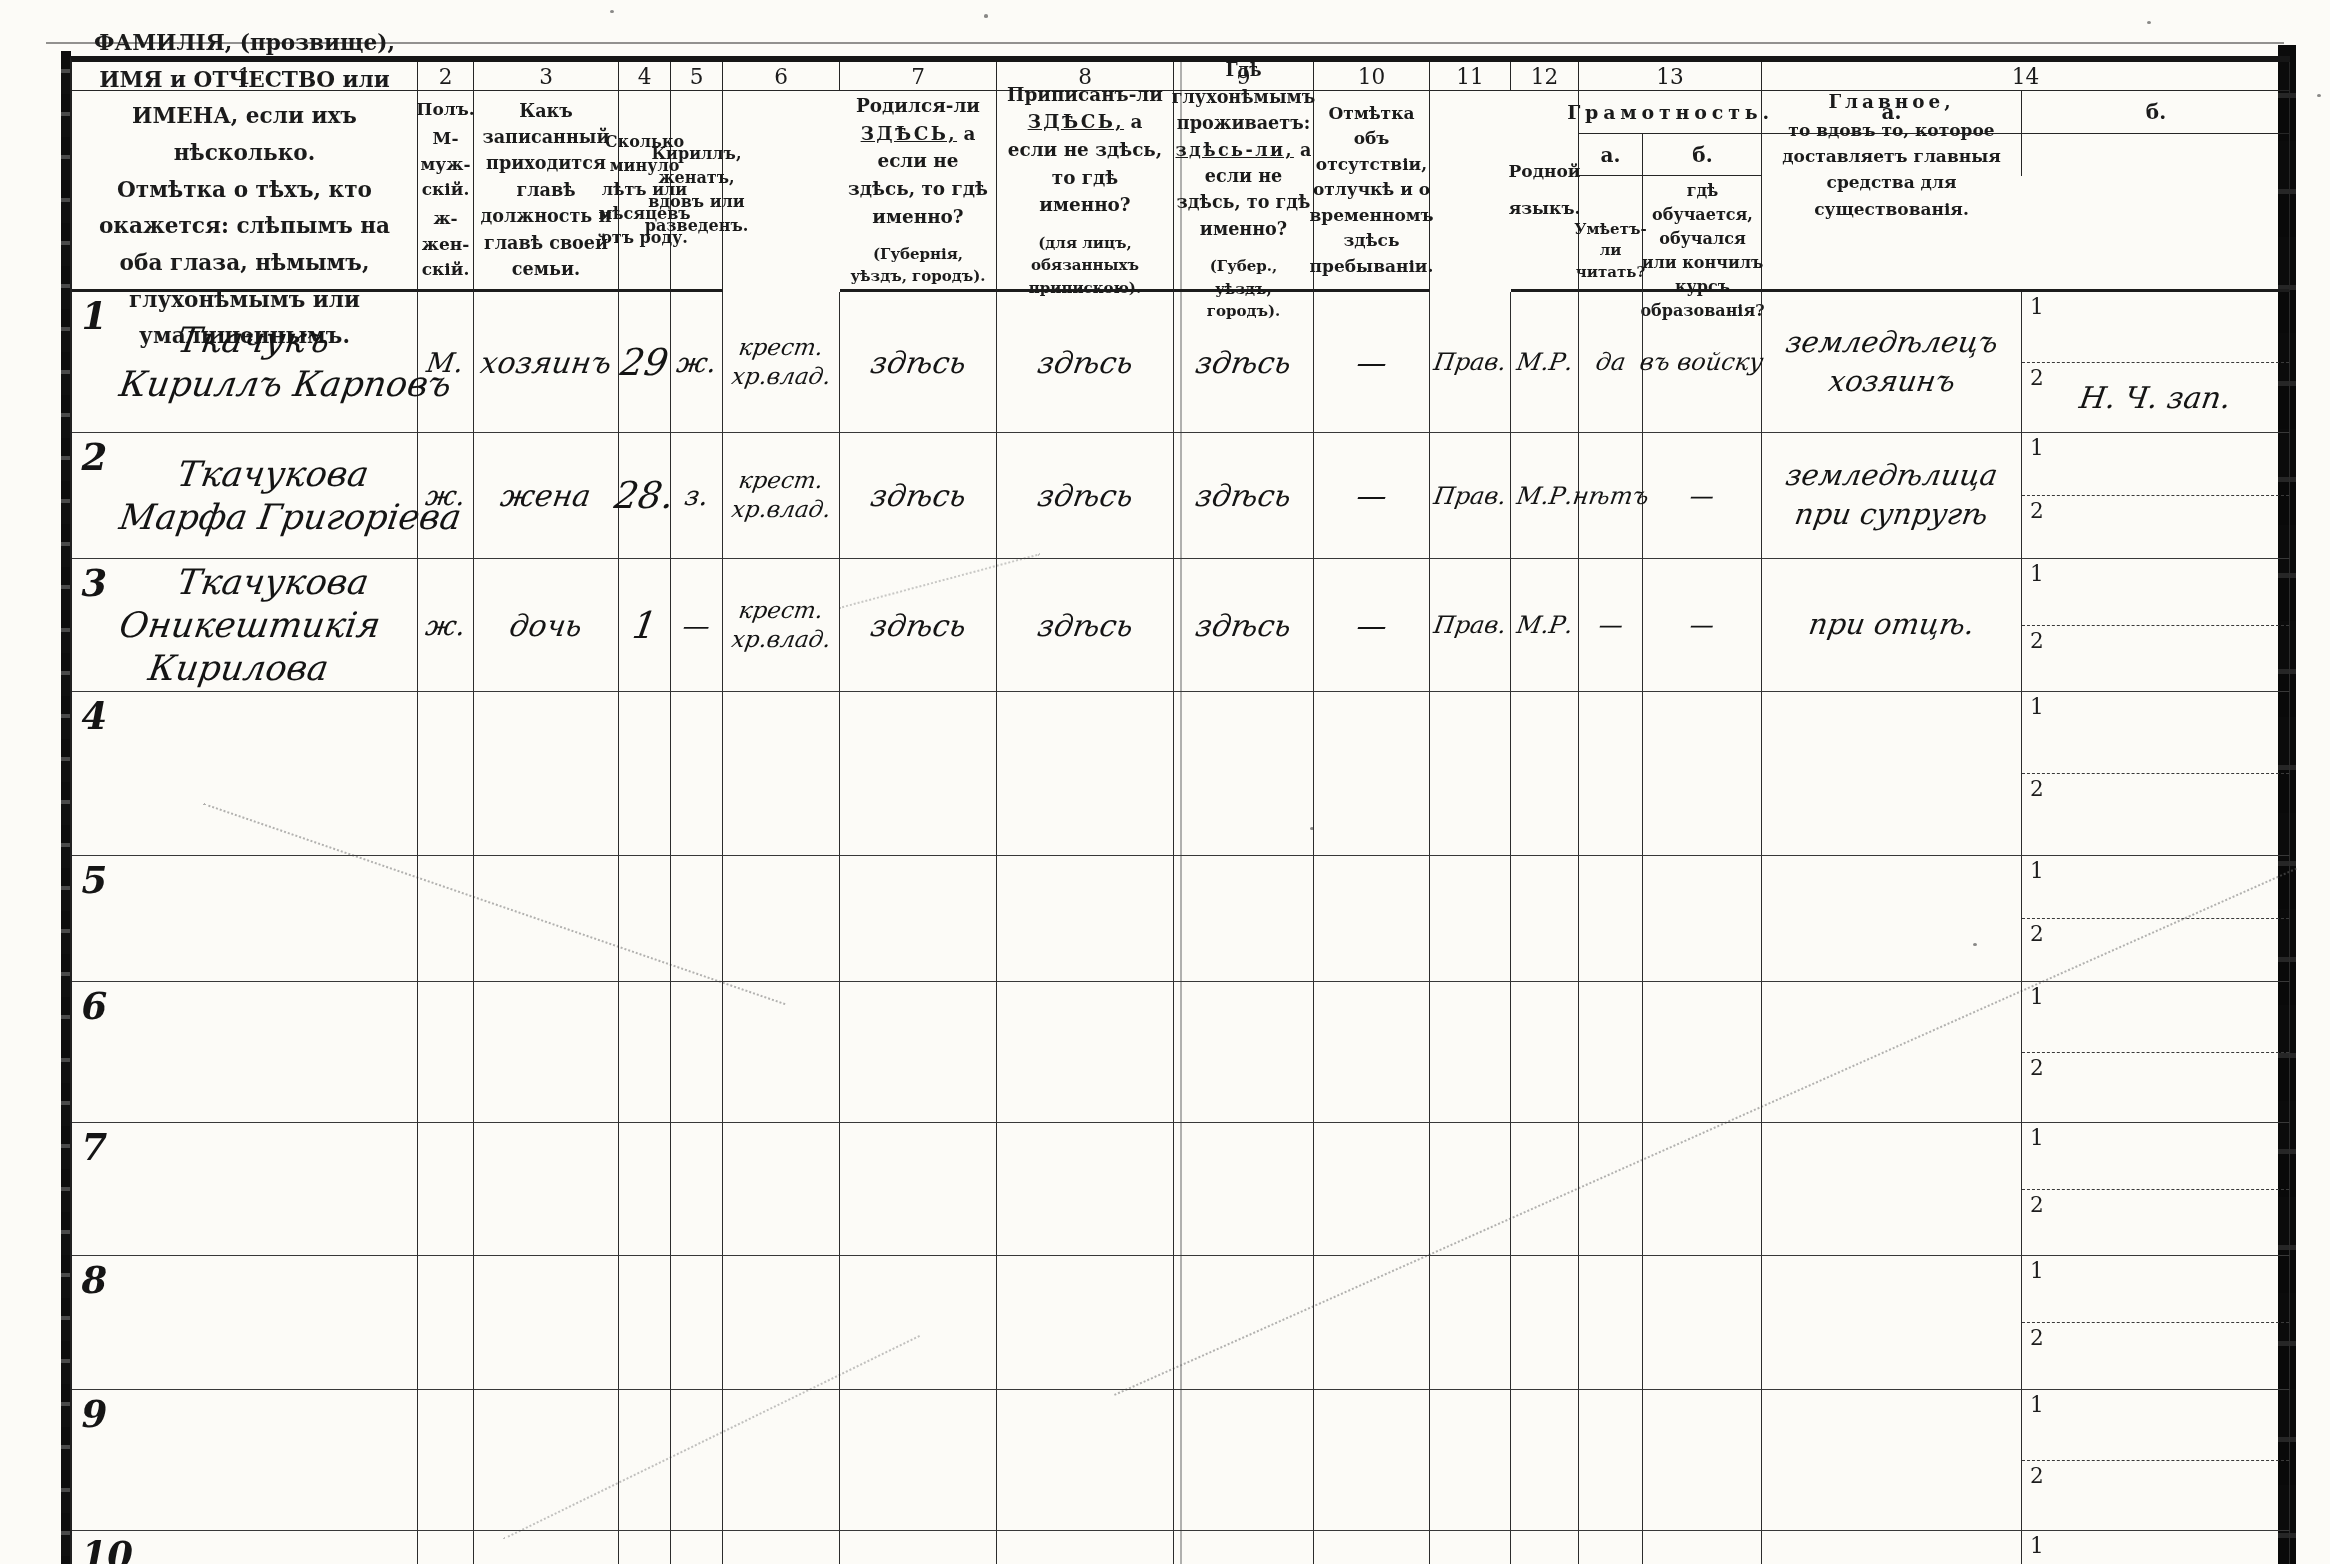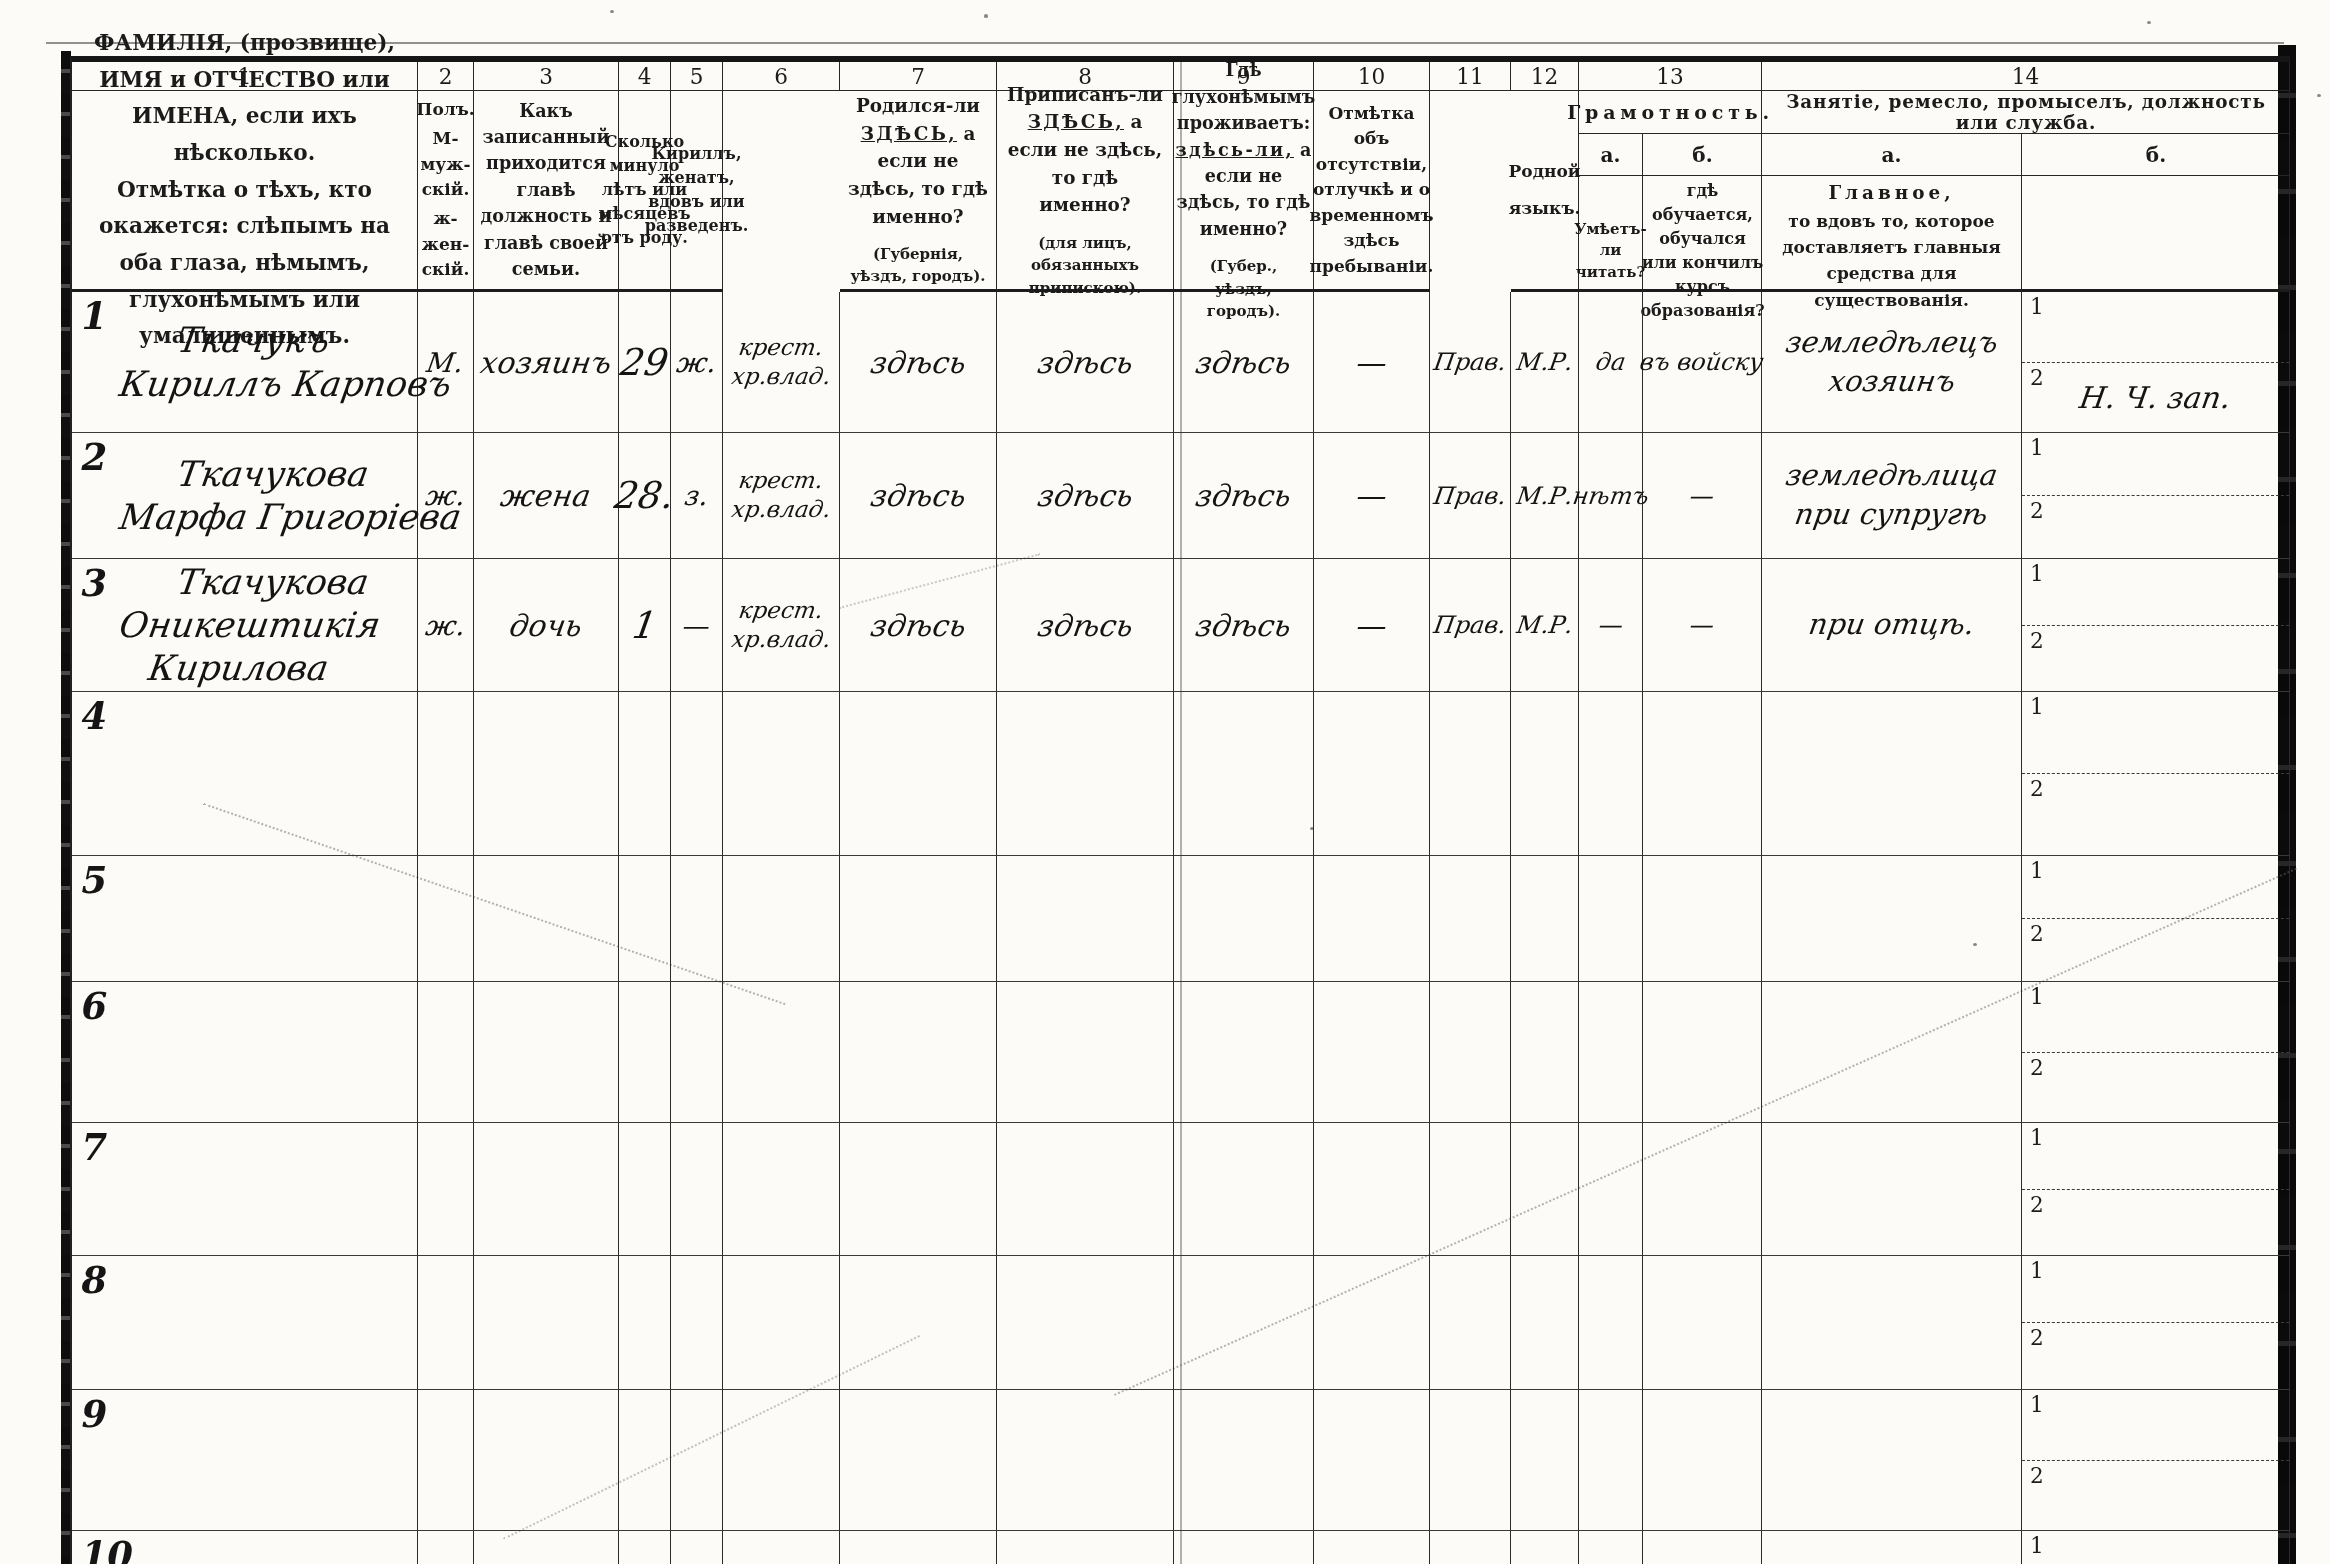--- a/index.html
+++ b/index.html
@@ -182,21 +182,20 @@
       <div>языкъ.</div>
     </div>
     <div class="h13">
       <div class="h13t">Грамотность.</div>
       <div class="hab brd-r">а.</div>
       <div class="hab">б.</div>
       <div class="h13a brd-r">Умѣетъ-ли читать?</div>
       <div class="h13b">гдѣ обучается, обучался или кончилъ курсъ образованія?</div>
     </div>
     <div class="h14">
-      <div class="h14t">Занятіе, ремесло, промыселъ, должность или служба.</div>
       <div class="hab brd-r">а.</div>
       <div class="hab">б.</div>
       <div class="h14a brd-r">
         <div class="main">Главное,</div>
         <div>то вдовъ то, которое доставляетъ главныя средства для существованія.</div>
       </div>
     </div>
 
   <div class="bc name-cell" style="grid-area: 3 / 1;">
         <div class="row-num">1</div>

